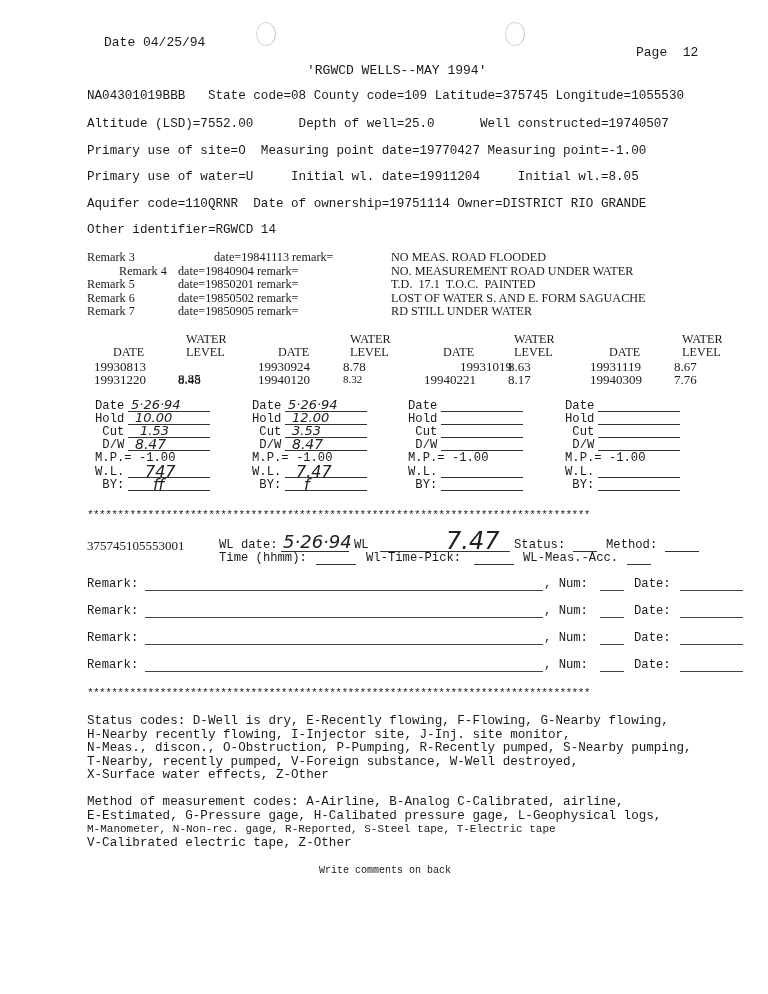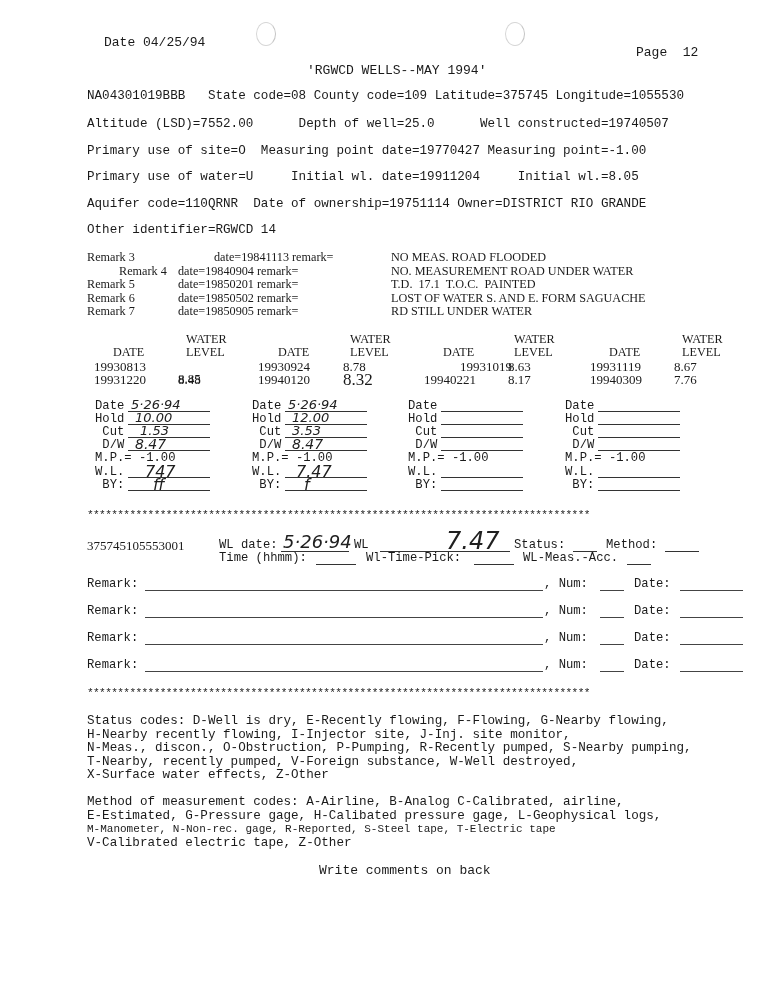--- a/index.html
+++ b/index.html
@@ -85,21 +85,21 @@
   <div class="abs t12" style="left:258px;top:360px;font-family:'Liberation Serif',serif;font-size:13px;">19930924</div>
   <div class="abs t12" style="left:343px;top:360px;font-family:'Liberation Serif',serif;font-size:13px;">8.78</div>
   <div class="abs t12" style="left:424px;top:360px;font-family:Liberation Serif, serif;font-size:13px;margin-left:36px;">19931019</div>
   <div class="abs t12" style="left:508px;top:360px;font-family:'Liberation Serif',serif;font-size:13px;">8.63</div>
   <div class="abs t12" style="left:590px;top:360px;font-family:'Liberation Serif',serif;font-size:13px;">19931119</div>
   <div class="abs t12" style="left:674px;top:360px;font-family:'Liberation Serif',serif;font-size:13px;">8.67</div>
 
   <div class="abs t12" style="left:94px;top:373px;font-family:'Liberation Serif',serif;font-size:13px;">19931220</div>
   <div class="abs t12" style="left:178px;top:373px;font-family:'Liberation Serif',serif;font-size:13px;">8.48</div>
   <div class="abs t12" style="left:258px;top:373px;font-family:'Liberation Serif',serif;font-size:13px;">19940120</div>
-  <div class="abs t12" style="left:343px;top:373px;font-family:'Liberation Serif',serif;font-size:17px;">8.32</div>
+  <div class="abs t12" style="left:343px;top:373px;font-family:'Liberation Serif',serif;font-size:11px;">8.32</div>
   <div class="abs t12" style="left:424px;top:373px;font-family:'Liberation Serif',serif;font-size:13px;">19940221</div>
   <div class="abs t12" style="left:508px;top:373px;font-family:'Liberation Serif',serif;font-size:13px;">8.17</div>
   <div class="abs t12" style="left:590px;top:373px;font-family:'Liberation Serif',serif;font-size:13px;">19940309</div>
   <div class="abs t12" style="left:674px;top:373px;font-family:'Liberation Serif',serif;font-size:13px;">7.76</div>
 </div>
 
 <div class="blk" style="left:95px;top:400px;width:130px;height:100px;">
   <div class="row" style="top:0px;">Date</div>
   <div class="line" style="left:33px;top:11px;width:82px;"></div>
   <div class="hand" style="left:36px;top:-3px;font-size:13px;">5·26·94</div>
@@ -251,13 +251,13 @@
   <div class="abs t12" style="left:87px;top:769px;font-size:12.6px;text-align:center;">X-Surface water effects, Z-Other</div>
 </div>
 
 <div>
   <div class="abs t12" style="left:87px;top:796px;font-size:12.6px;">Method of measurement codes: A-Airline, B-Analog C-Calibrated, airline,</div>
   <div class="abs t12" style="left:87px;top:809.5px;font-size:12.6px;">E-Estimated, G-Pressure gage, H-Calibated pressure gage, L-Geophysical logs,</div>
   <div class="abs t12" style="left:87px;top:823px;font-size:11px;">M-Manometer, N-Non-rec. gage, R-Reported, S-Steel tape, T-Electric tape</div>
   <div class="abs t12" style="left:87px;top:836.5px;font-size:12.6px;">V-Calibrated electric tape, Z-Other</div>
 </div>
 
-<div class="abs t12" style="left:319px;top:864px;font-size:13px;">Write comments on back</div>
+<div class="abs t12" style="left:319px;top:864px;font-size:10px;">Write comments on back</div>
 
 </body></html>

